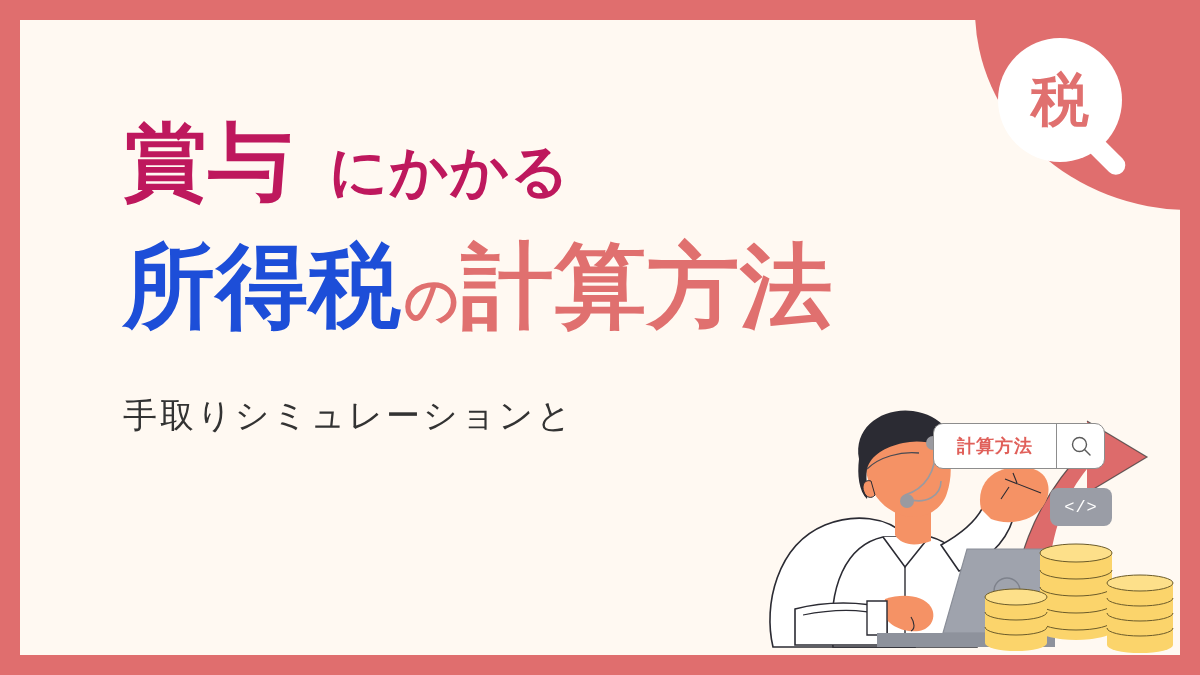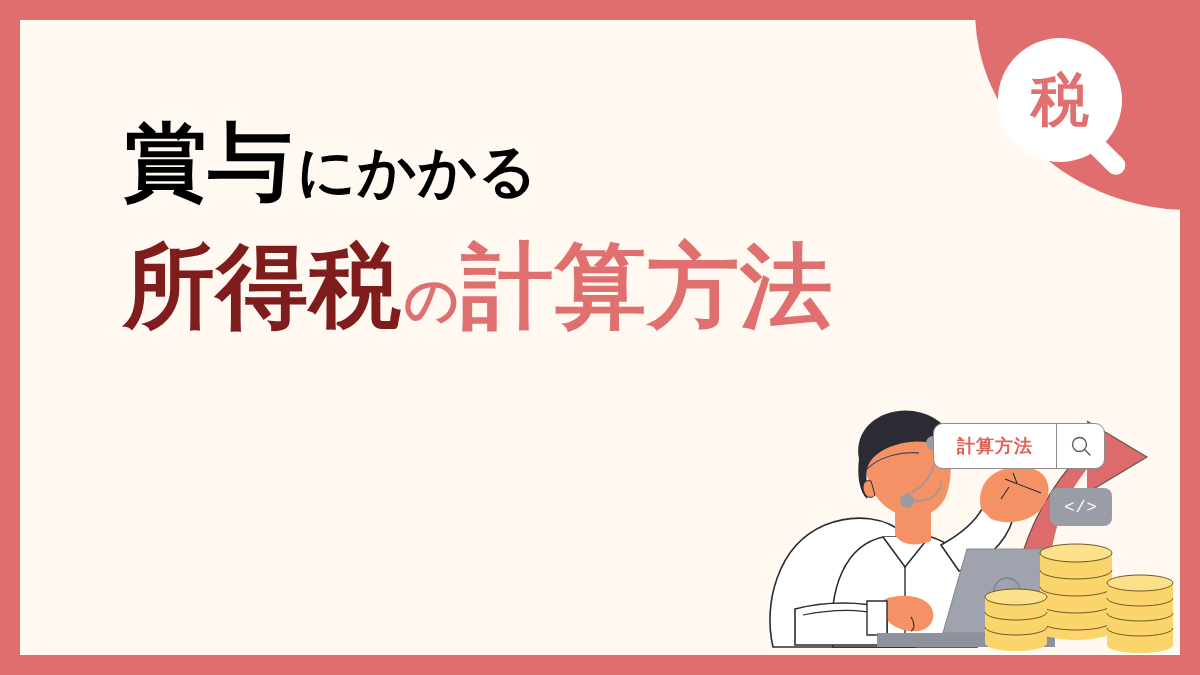--- a/index.html
+++ b/index.html
@@ -70,38 +70,38 @@
   }
 
   
   #headline-block {
     position:absolute;
     left:103px; top:100px;
     width:790px;
   }
   .line-kicker {
     display:flex; align-items:baseline;
-    color:#000000;
+    color:#be185d;
     white-space:nowrap;
     line-height:1;
   }
   .kicker-strong {
     font-size:84px; font-weight:700; letter-spacing:1px;
   }
   .kicker-kana {
-    font-size:58px; font-weight:700; letter-spacing:1px; padding-left:4px;
+    font-size:58px; font-weight:700; letter-spacing:1px; padding-left:4px;margin-left:32px;
   }
   .line-main {
     display:flex; align-items:baseline;
     white-space:nowrap;
     line-height:1;
     margin-top:36px;
   }
   .main-dark {
-    color:#7f1d1d; font-size:92px; font-weight:700; letter-spacing:1px;
+    color:#1d4ed8; font-size:92px; font-weight:700; letter-spacing:1px;
   }
   .main-no {
     color:#E0706F; font-size:54px; font-weight:700; padding:0 2px;
   }
   .main-red {
     color:#E0706F; font-size:92px; font-weight:700; letter-spacing:1px;
   }
   #subhead {
     margin-top:52px;
     color:#333333;
@@ -178,20 +178,21 @@
         <span class="kicker-kana">にかかる</span>
       </div>
 
       <div class="line-main">
         <span class="main-dark">所得税</span>
         <span class="main-no">の</span>
         <span class="main-red">計算方法</span>
       </div>
 
       <div id="subhead">
+        <div class="sub-line">手取りシミュレーションと</div>
       </div>
 
     </div>
 
     <div id="illustration">
 
       <svg width="425" height="260" viewBox="0 0 425 260">
 
         <g>
           <path d="M255 250 C 255 170, 278 108, 332 52 L 332 26 L 392 62 L 332 98 L 332 74

